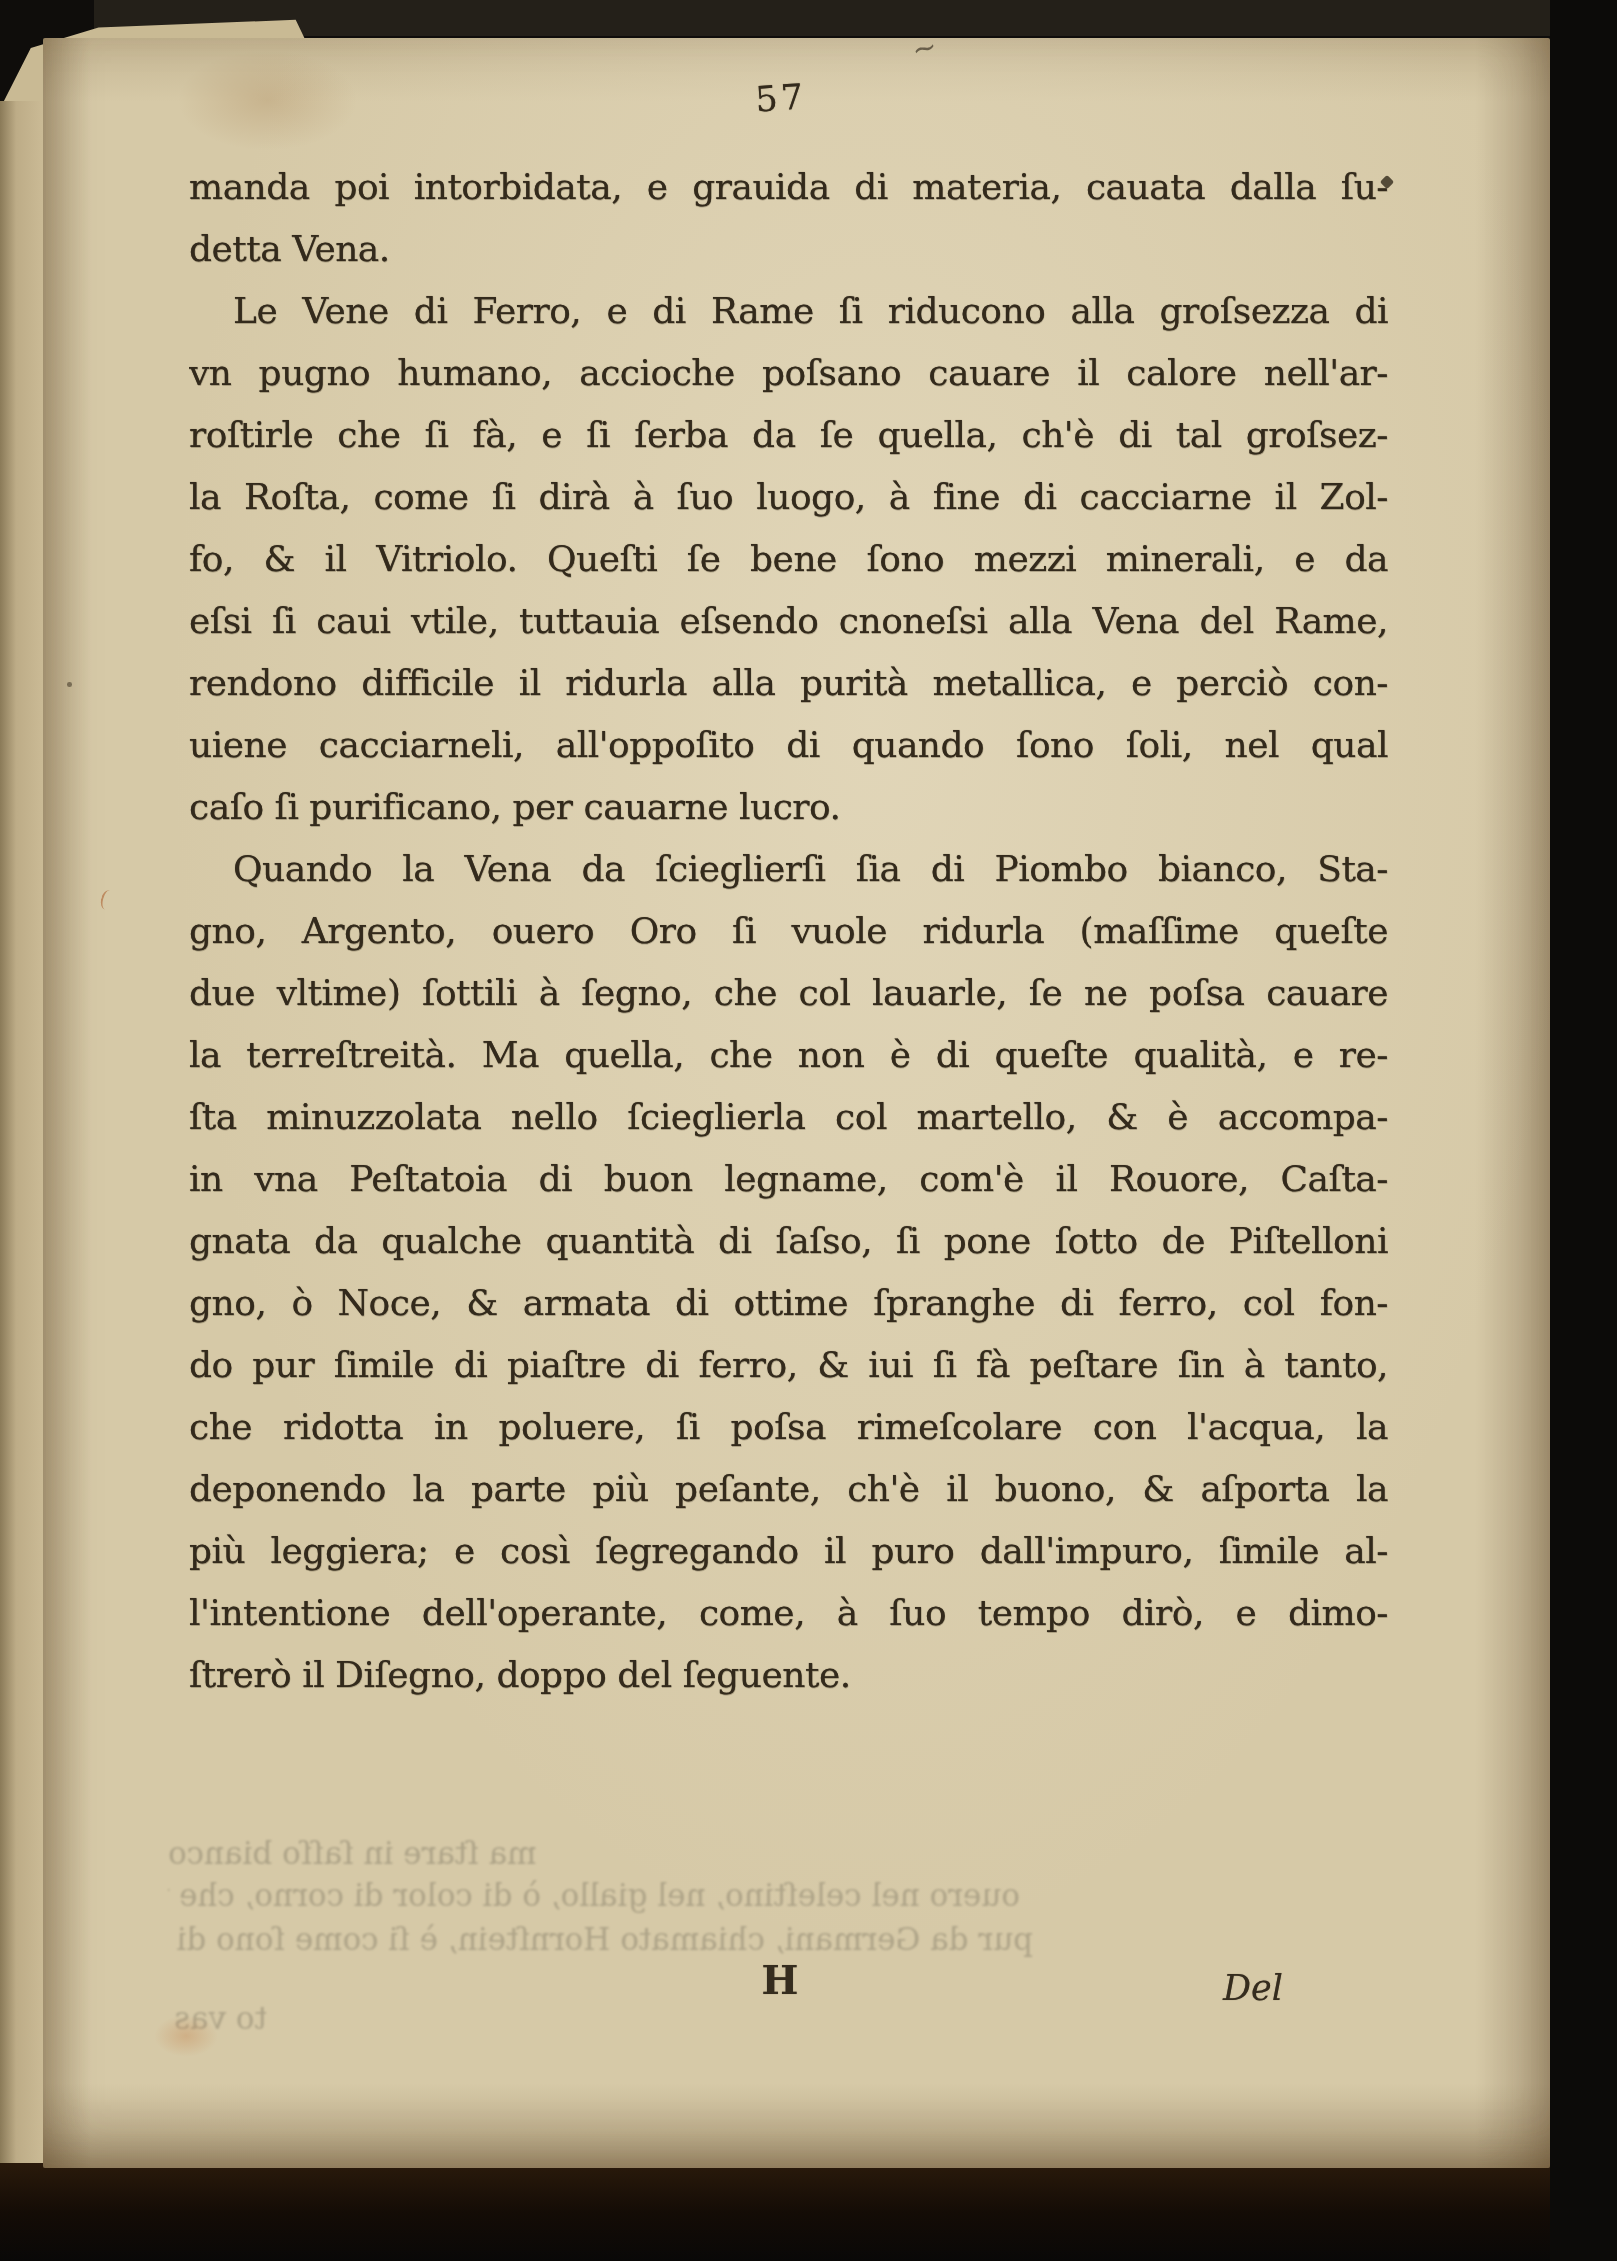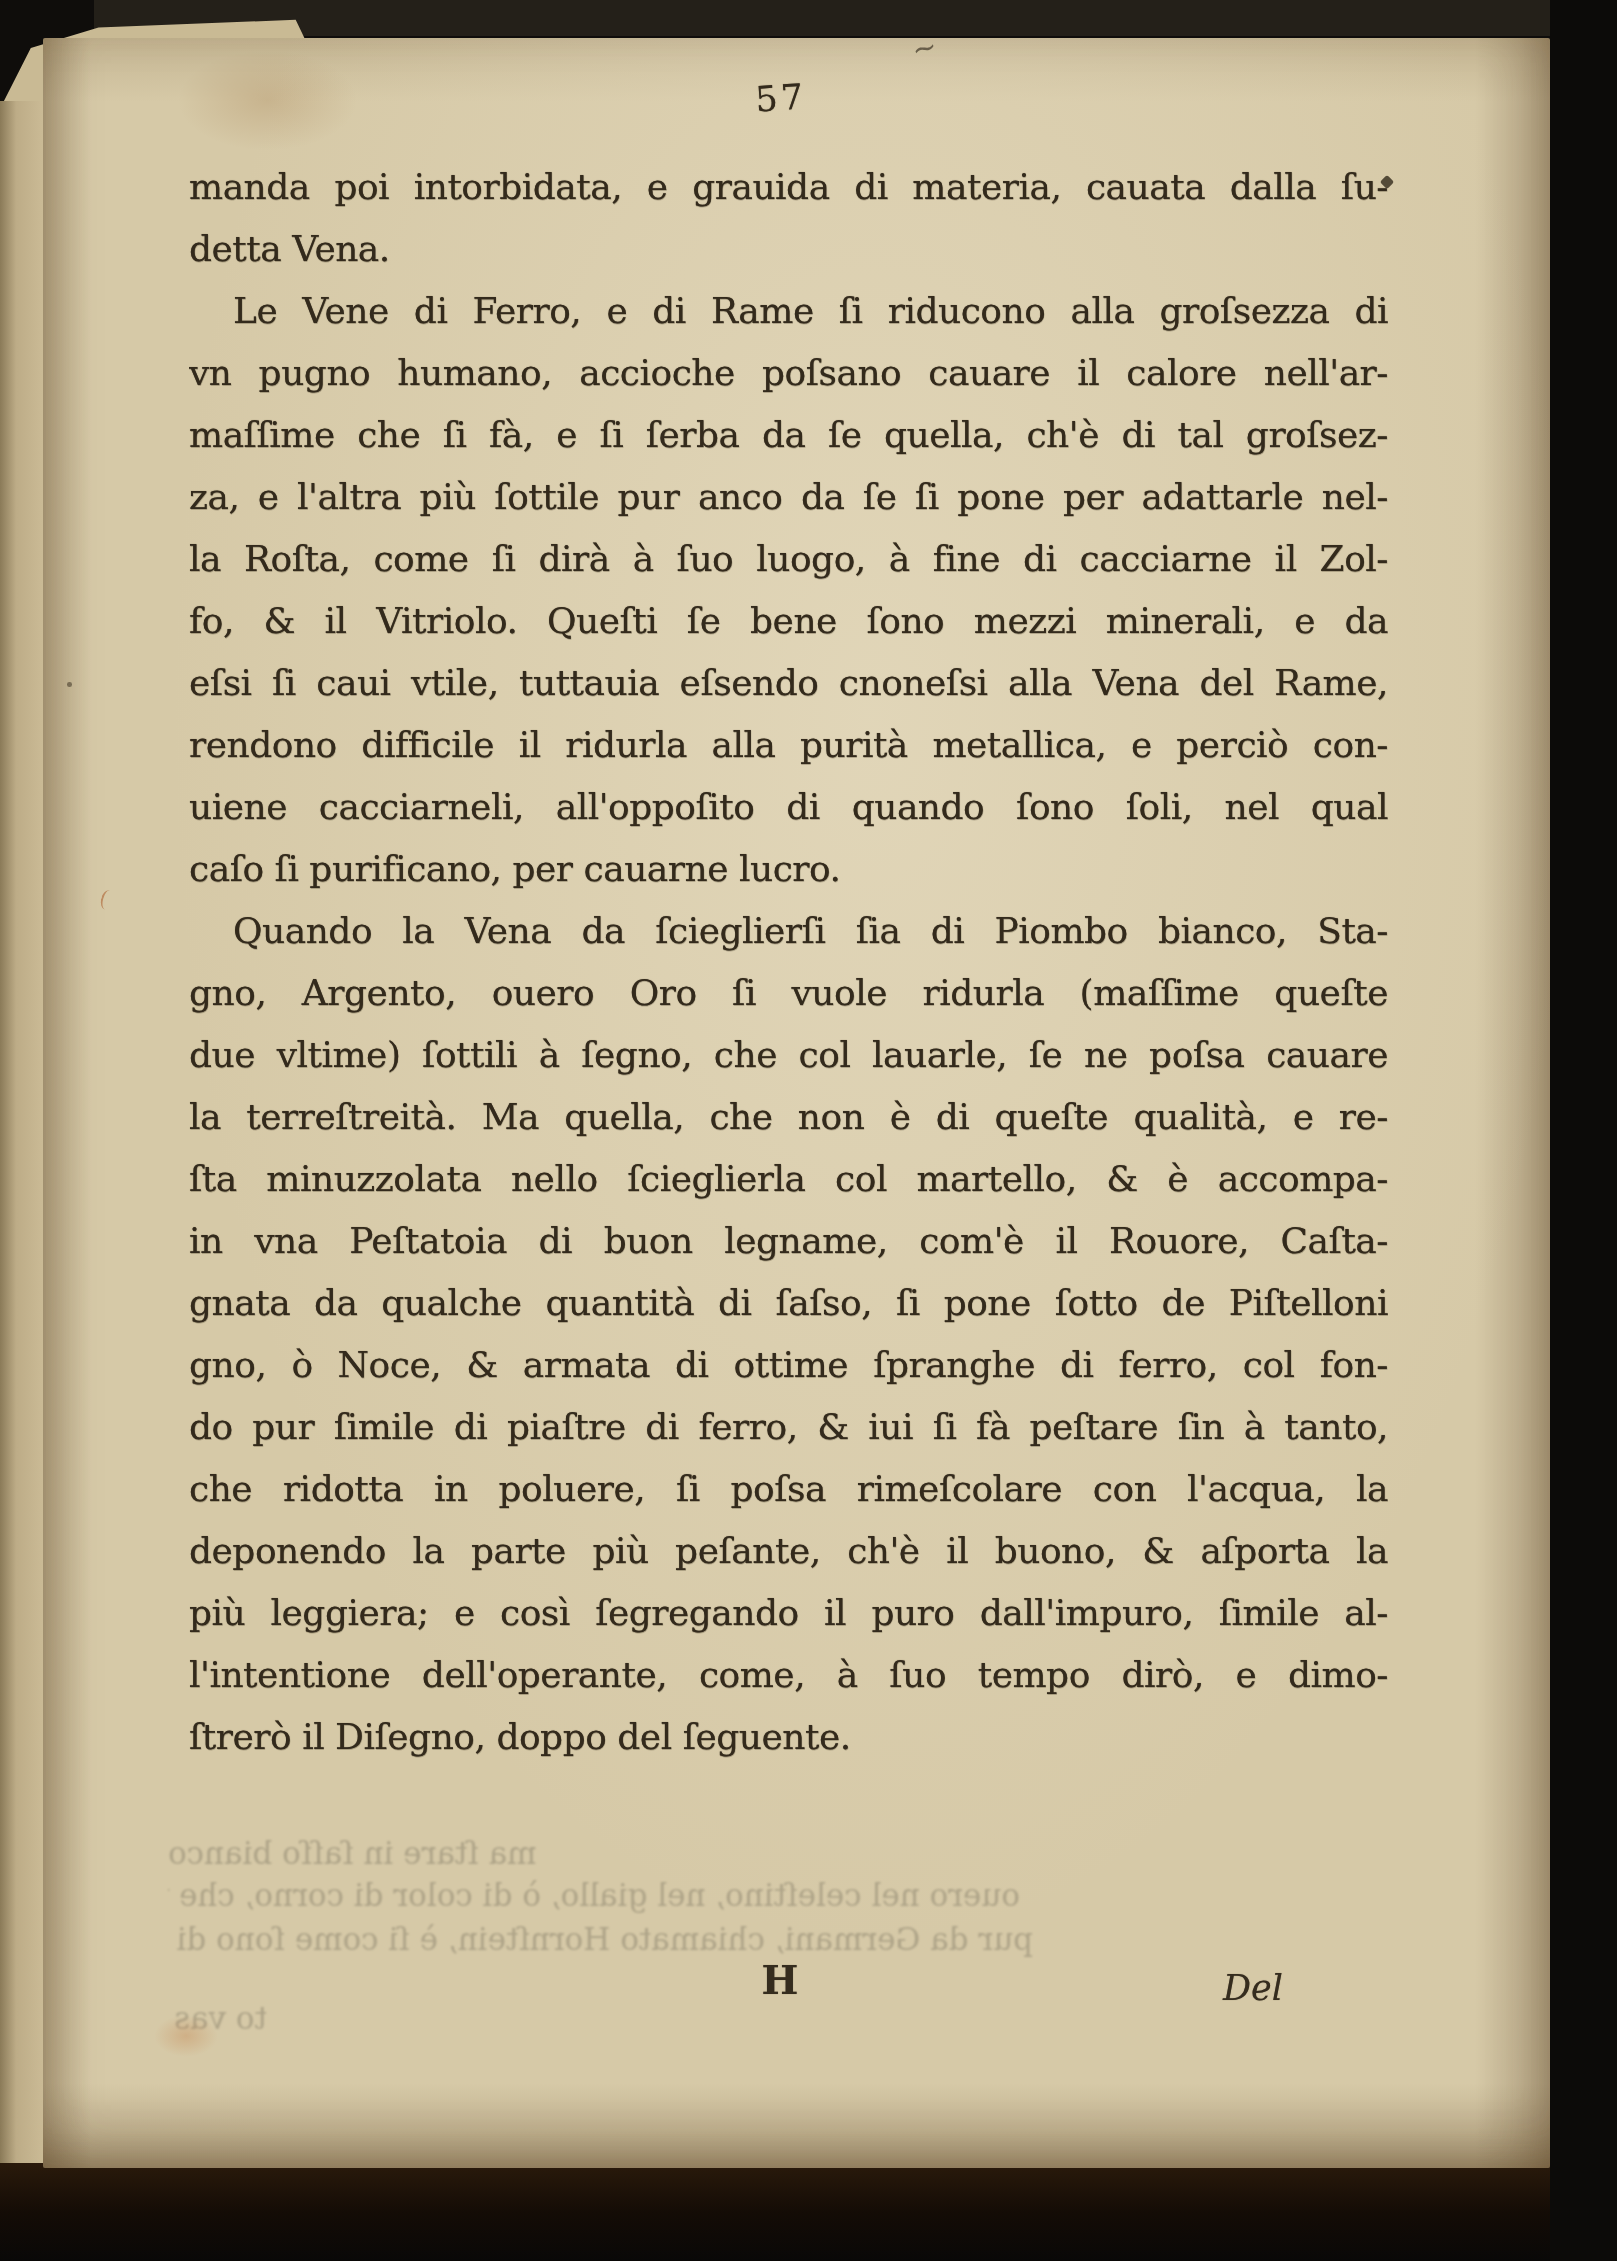--- a/index.html
+++ b/index.html
@@ -80,22 +80,21 @@
   <div class="page">
     <div class="stain1"></div>
     <span class="squiggle">~</span>
     <div class="folio">57</div>
 
     <div class="text-block">
         <div class="line">manda poi intorbidata, e grauida di materia, cauata dalla ſu-</div>
         <div class="line last">detta Vena.</div>
         <div class="line indent">Le Vene di Ferro, e di Rame ſi riducono alla groſsezza di</div>
         <div class="line">vn pugno humano, accioche poſsano cauare il calore nell'ar-</div>
-        <div class="line">maſſime che ſi fà, e ſi ſerba da ſe quella, ch'è di tal groſsez-</div>
-        <div class="line">za, e l'altra più ſottile pur anco da ſe ſi pone per adattarle nel-</div>
+        <div class="line">roſtirle che ſi fà, e ſi ſerba da ſe quella, ch'è di tal groſsez-</div>
         <div class="line">la Roſta, come ſi dirà à ſuo luogo, à fine di cacciarne il Zol-</div>
         <div class="line">fo, &amp; il Vitriolo. Queſti ſe bene ſono mezzi minerali, e da</div>
         <div class="line">eſsi ſi caui vtile, tuttauia eſsendo cnoneſsi alla Vena del Rame,</div>
         <div class="line">rendono difficile il ridurla alla purità metallica, e perciò con-</div>
         <div class="line">uiene cacciarneli, all'oppoſito di quando ſono ſoli, nel qual</div>
         <div class="line last">caſo ſi purificano, per cauarne lucro.</div>
         <div class="line indent">Quando la Vena da ſcieglierſi ſia di Piombo bianco, Sta-</div>
         <div class="line">gno, Argento, ouero Oro ſi vuole ridurla (maſſime queſte</div>
         <div class="line">due vltime) ſottili à ſegno, che col lauarle, ſe ne poſsa cauare</div>
         <div class="line">la terreſtreità. Ma quella, che non è di queſte qualità, e re-</div>

